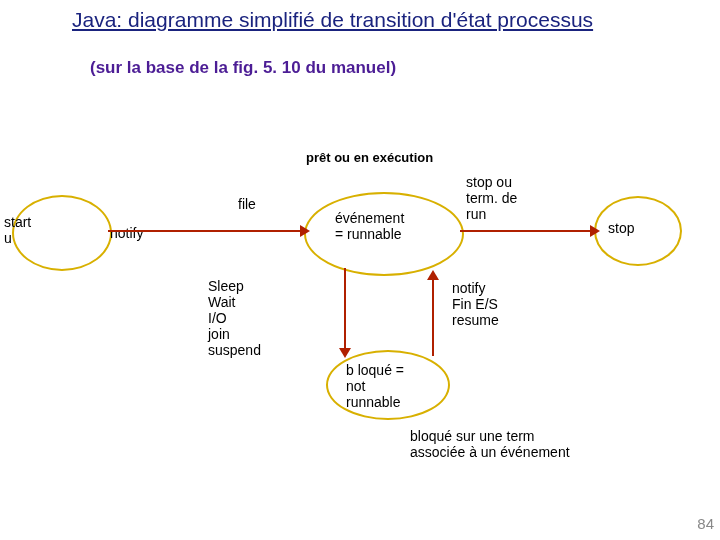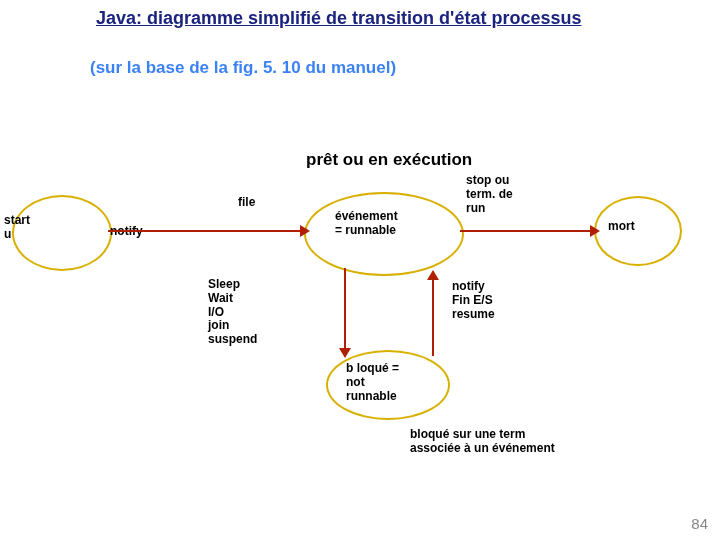--- a/index.html
+++ b/index.html
@@ -1,25 +1,25 @@
 <!DOCTYPE html>
 <html><head>
 <meta charset="utf-8">
 <style>
   html,body{margin:0;padding:0;width:720px;height:540px;background:#fff;font-family:Arial,Helvetica,sans-serif;position:relative;overflow:hidden}
-  .title{position:absolute;left:96px;top:8px;color:#1a237e;font-weight:bold;font-size:18px;text-decoration:underline;line-height:1.15}
-  .subtitle{position:absolute;left:90px;top:58px;color:#3b82f6;font-weight:bold;font-size:17px}
-  .caption{position:absolute;left:306px;top:150px;font-weight:bold;font-size:17px}
+  .title{position:absolute;left:72px;top:8px;color:#1a237e;font-weight:normal;font-size:21px;text-decoration:underline;line-height:1.15}
+  .subtitle{position:absolute;left:90px;top:58px;color:#4c1d95;font-weight:bold;font-size:17px}
+  .caption{position:absolute;left:306px;top:150px;font-weight:bold;font-size:13px}
   .state-circle{position:absolute;border:2px solid #d8b000;border-radius:50%;background:transparent}
   .state-nouveau{left:12px;top:195px;width:96px;height:72px}
   .state-exec{left:304px;top:192px;width:156px;height:80px}
   .state-bloque{left:326px;top:350px;width:120px;height:66px}
   .state-mort{left:594px;top:196px;width:84px;height:66px}
-  .lbl{position:absolute;font-weight:bold;font-size:12px;line-height:1.15}
-  .page-num{position:absolute;right:12px;bottom:8px;color:#888;font-size:15px}
+  .lbl{position:absolute;font-weight:normal;font-size:14px;line-height:1.15}
+  .page-num{position:absolute;right:6px;bottom:8px;color:#888;font-size:15px}
   .arrow{position:absolute;background:#b02000}
   .arrow-h{height:2px}
   .arrow-v{width:2px}
   .head-right{position:absolute;width:0;height:0;border-top:6px solid transparent;border-bottom:6px solid transparent;border-left:10px solid #b02000}
   .head-up{position:absolute;width:0;height:0;border-left:6px solid transparent;border-right:6px solid transparent;border-bottom:10px solid #b02000}
   .head-down{position:absolute;width:0;height:0;border-left:6px solid transparent;border-right:6px solid transparent;border-top:10px solid #b02000}
 </style>
 </head>
 <body>
 
@@ -33,21 +33,21 @@
 <div class="state-circle state-mort"></div>
 
 <div class="lbl" style="left:4px;top:214px;white-space:pre">start
 u</div>
 <div class="lbl" style="left:110px;top:225px">notify</div>
 <div class="lbl" style="left:335px;top:210px;white-space:pre">événement
 = runnable</div>
 <div class="lbl" style="left:346px;top:362px;white-space:pre">b loqué =
 not
 runnable</div>
-<div class="lbl" style="left:608px;top:220px">mort</div>
+<div class="lbl" style="left:608px;top:220px">stop</div>
 
 <div class="lbl" style="left:238px;top:196px">file</div>
 <div class="lbl" style="left:466px;top:174px;white-space:pre">stop ou
 term. de
 run</div>
 <div class="lbl" style="left:208px;top:278px;white-space:pre">Sleep
 Wait
 I/O
 join
 suspend</div>

